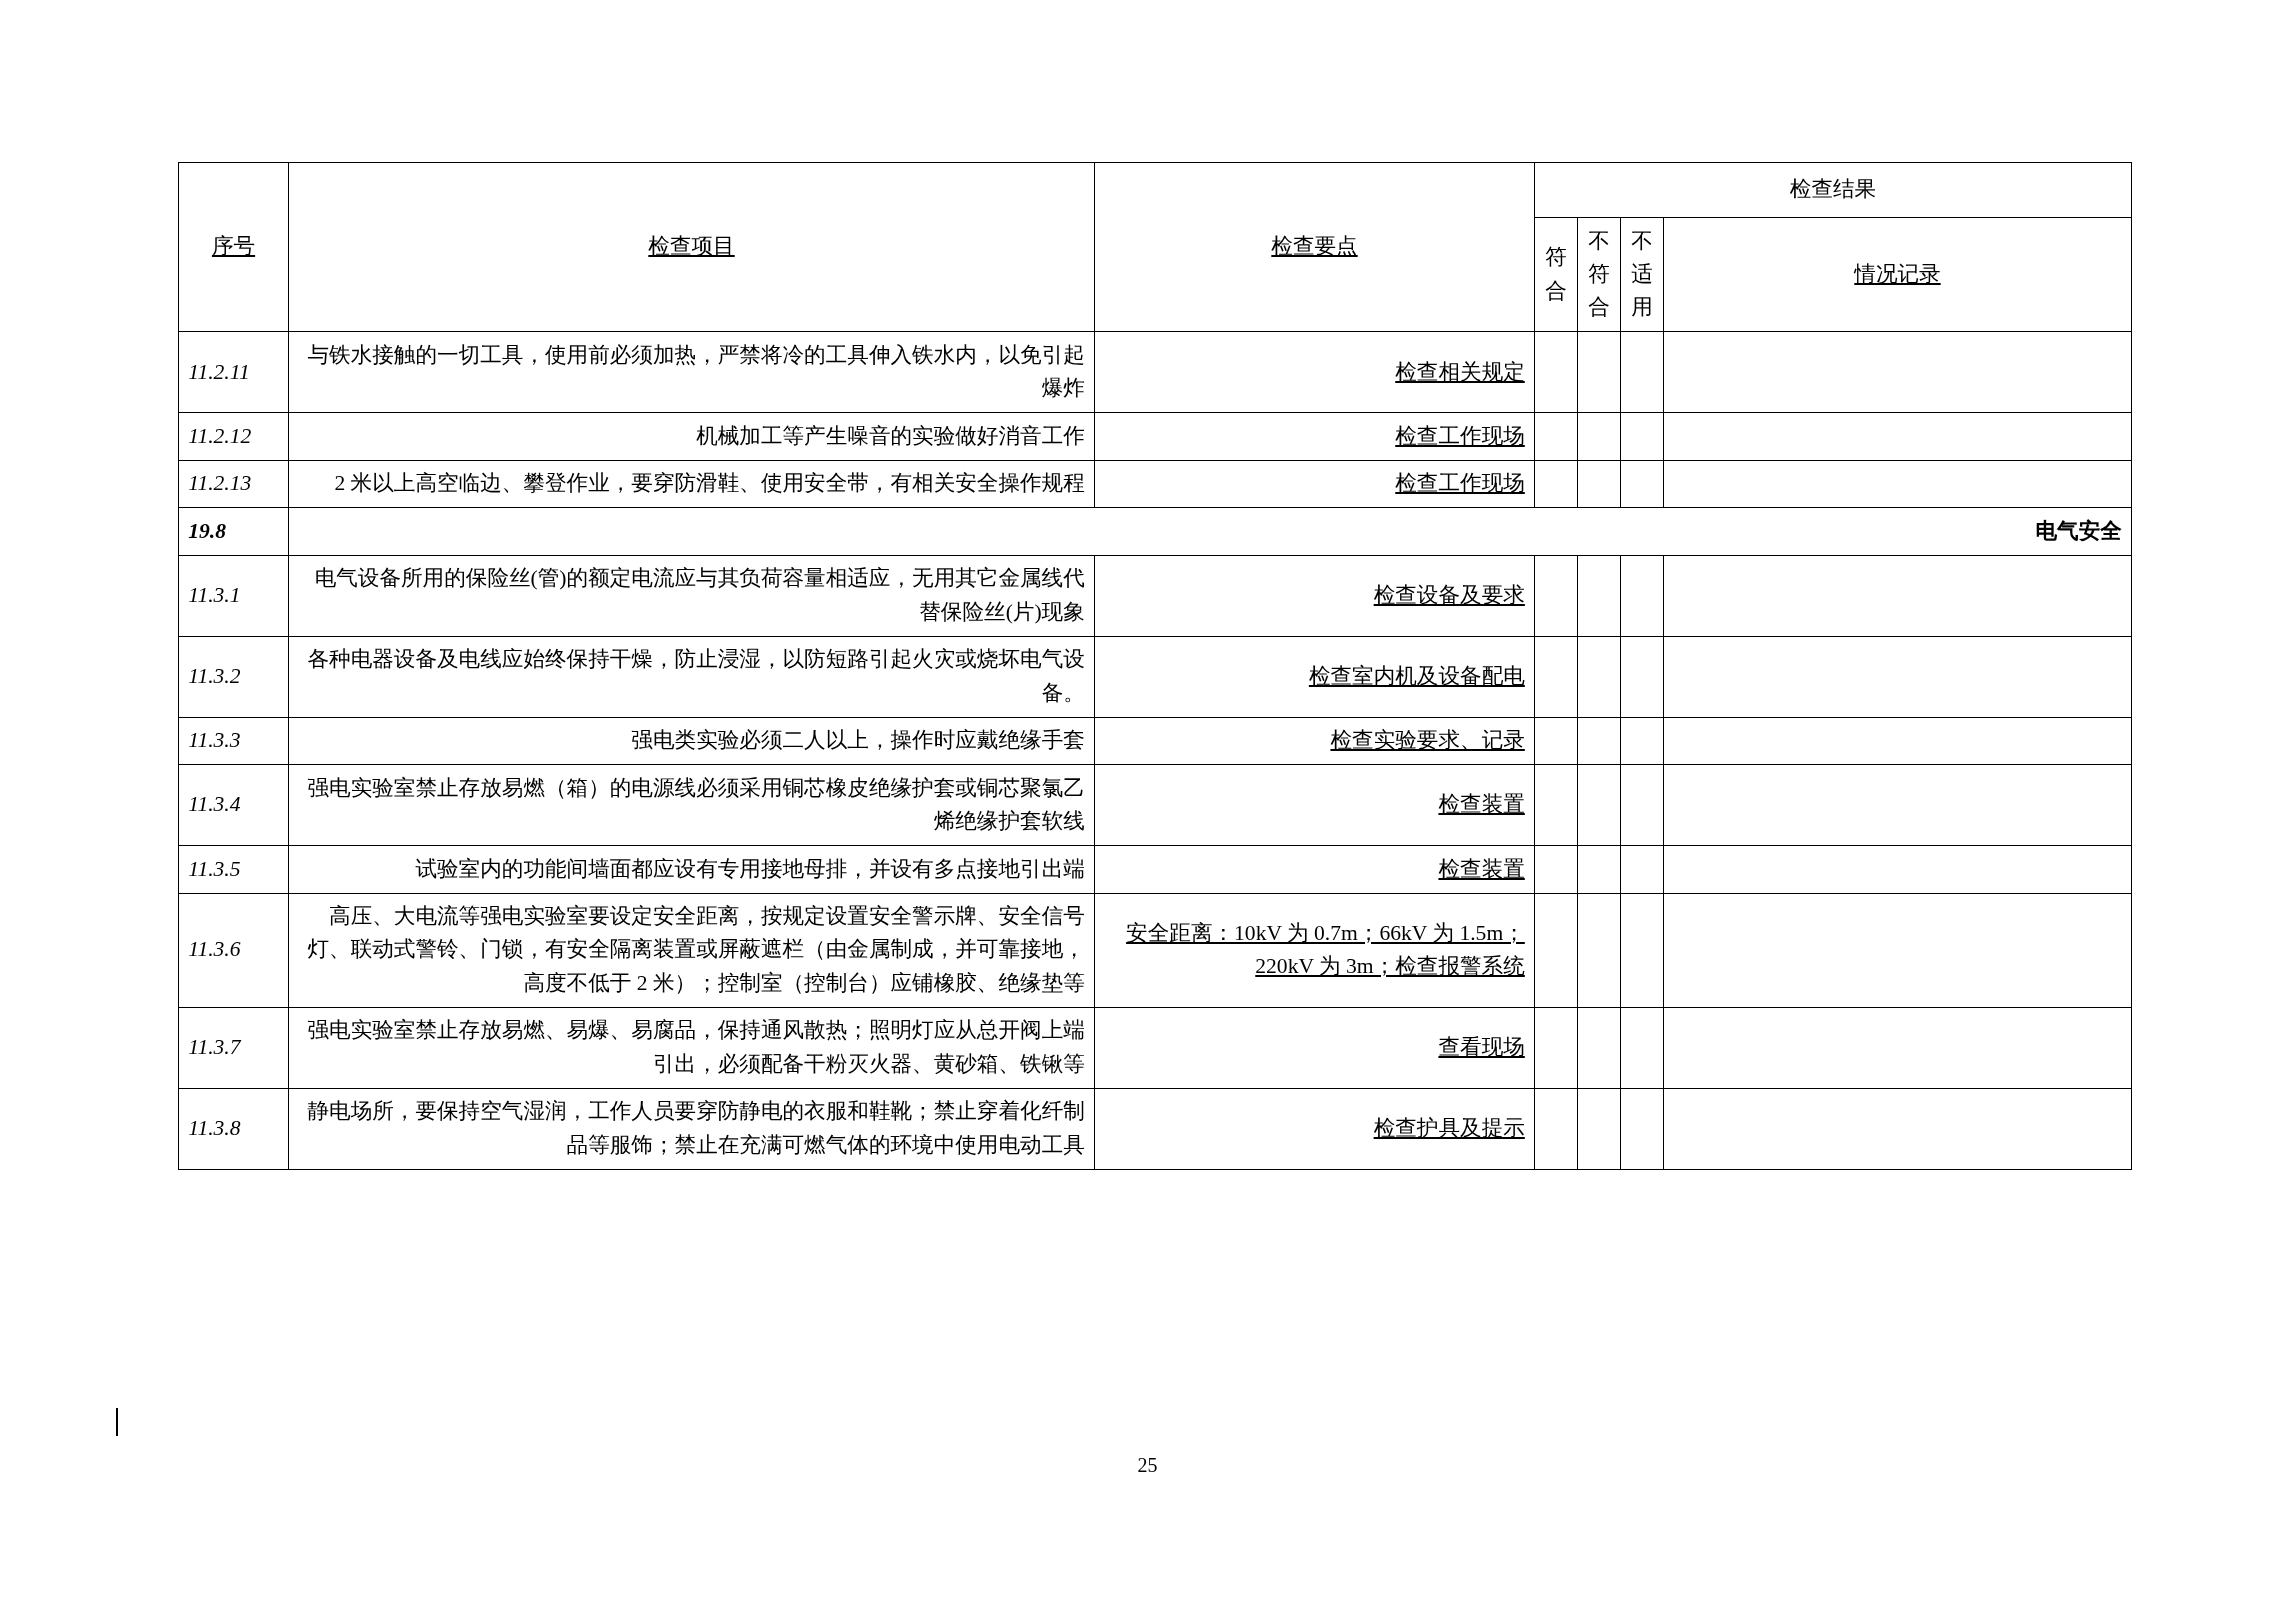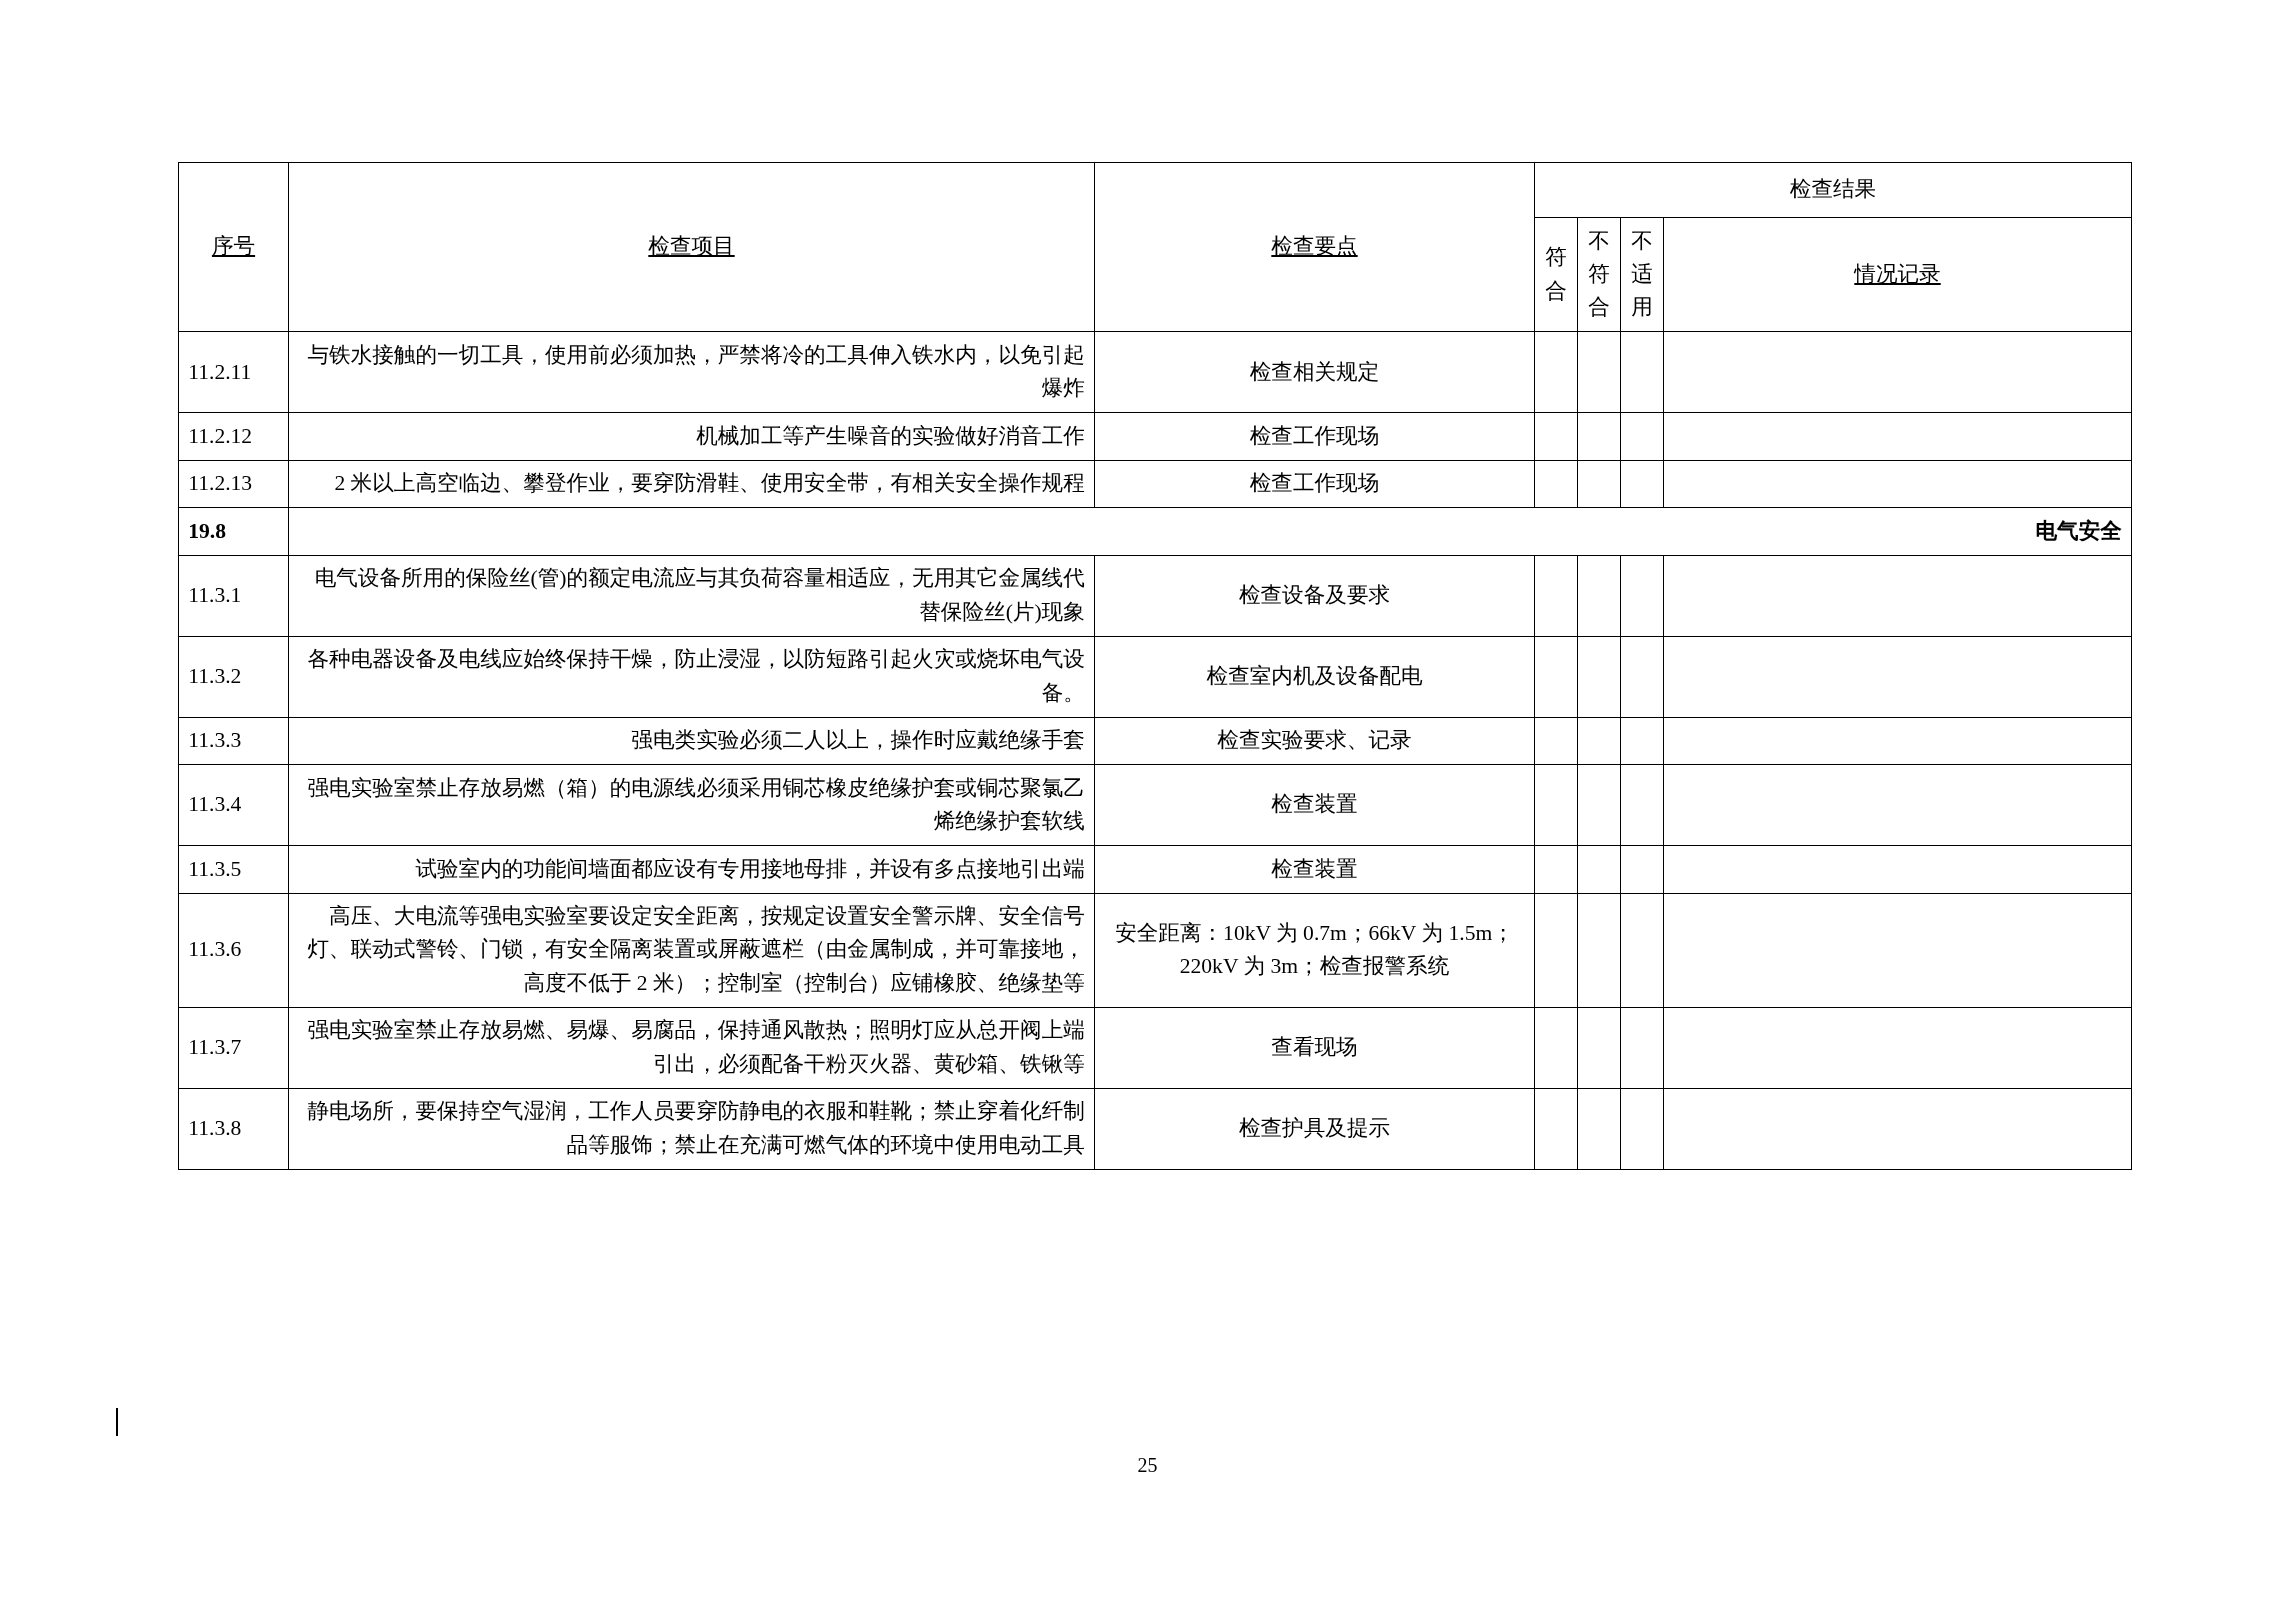--- a/index.html
+++ b/index.html
@@ -68,28 +68,30 @@
     font-size: 20px;
     line-height: 1.08;
     padding: 3.9px 1.3px;
     word-break: break-all;
   }
   td.no-cell {
     text-align: left;
     padding-left: 11.8px;
     font-size: 21.6px;
     white-space: nowrap;
+    font-style: italic;
   }
   td.item-cell {
     text-align: right;
     font-size: 21.6px;
   }
   td.point-cell {
-    text-align: center;
-    font-size: 21.6px;
+    text-align: right;
+    font-size: 21.6px;
+    text-decoration: underline;
   }
   td.blank-cell { }
   tr.section td.no-cell,
   tr.section td.item-cell {
     font-weight: bold;
   }
   .page-number {
     position: absolute;
     left: 0;
     top: 1422px;

